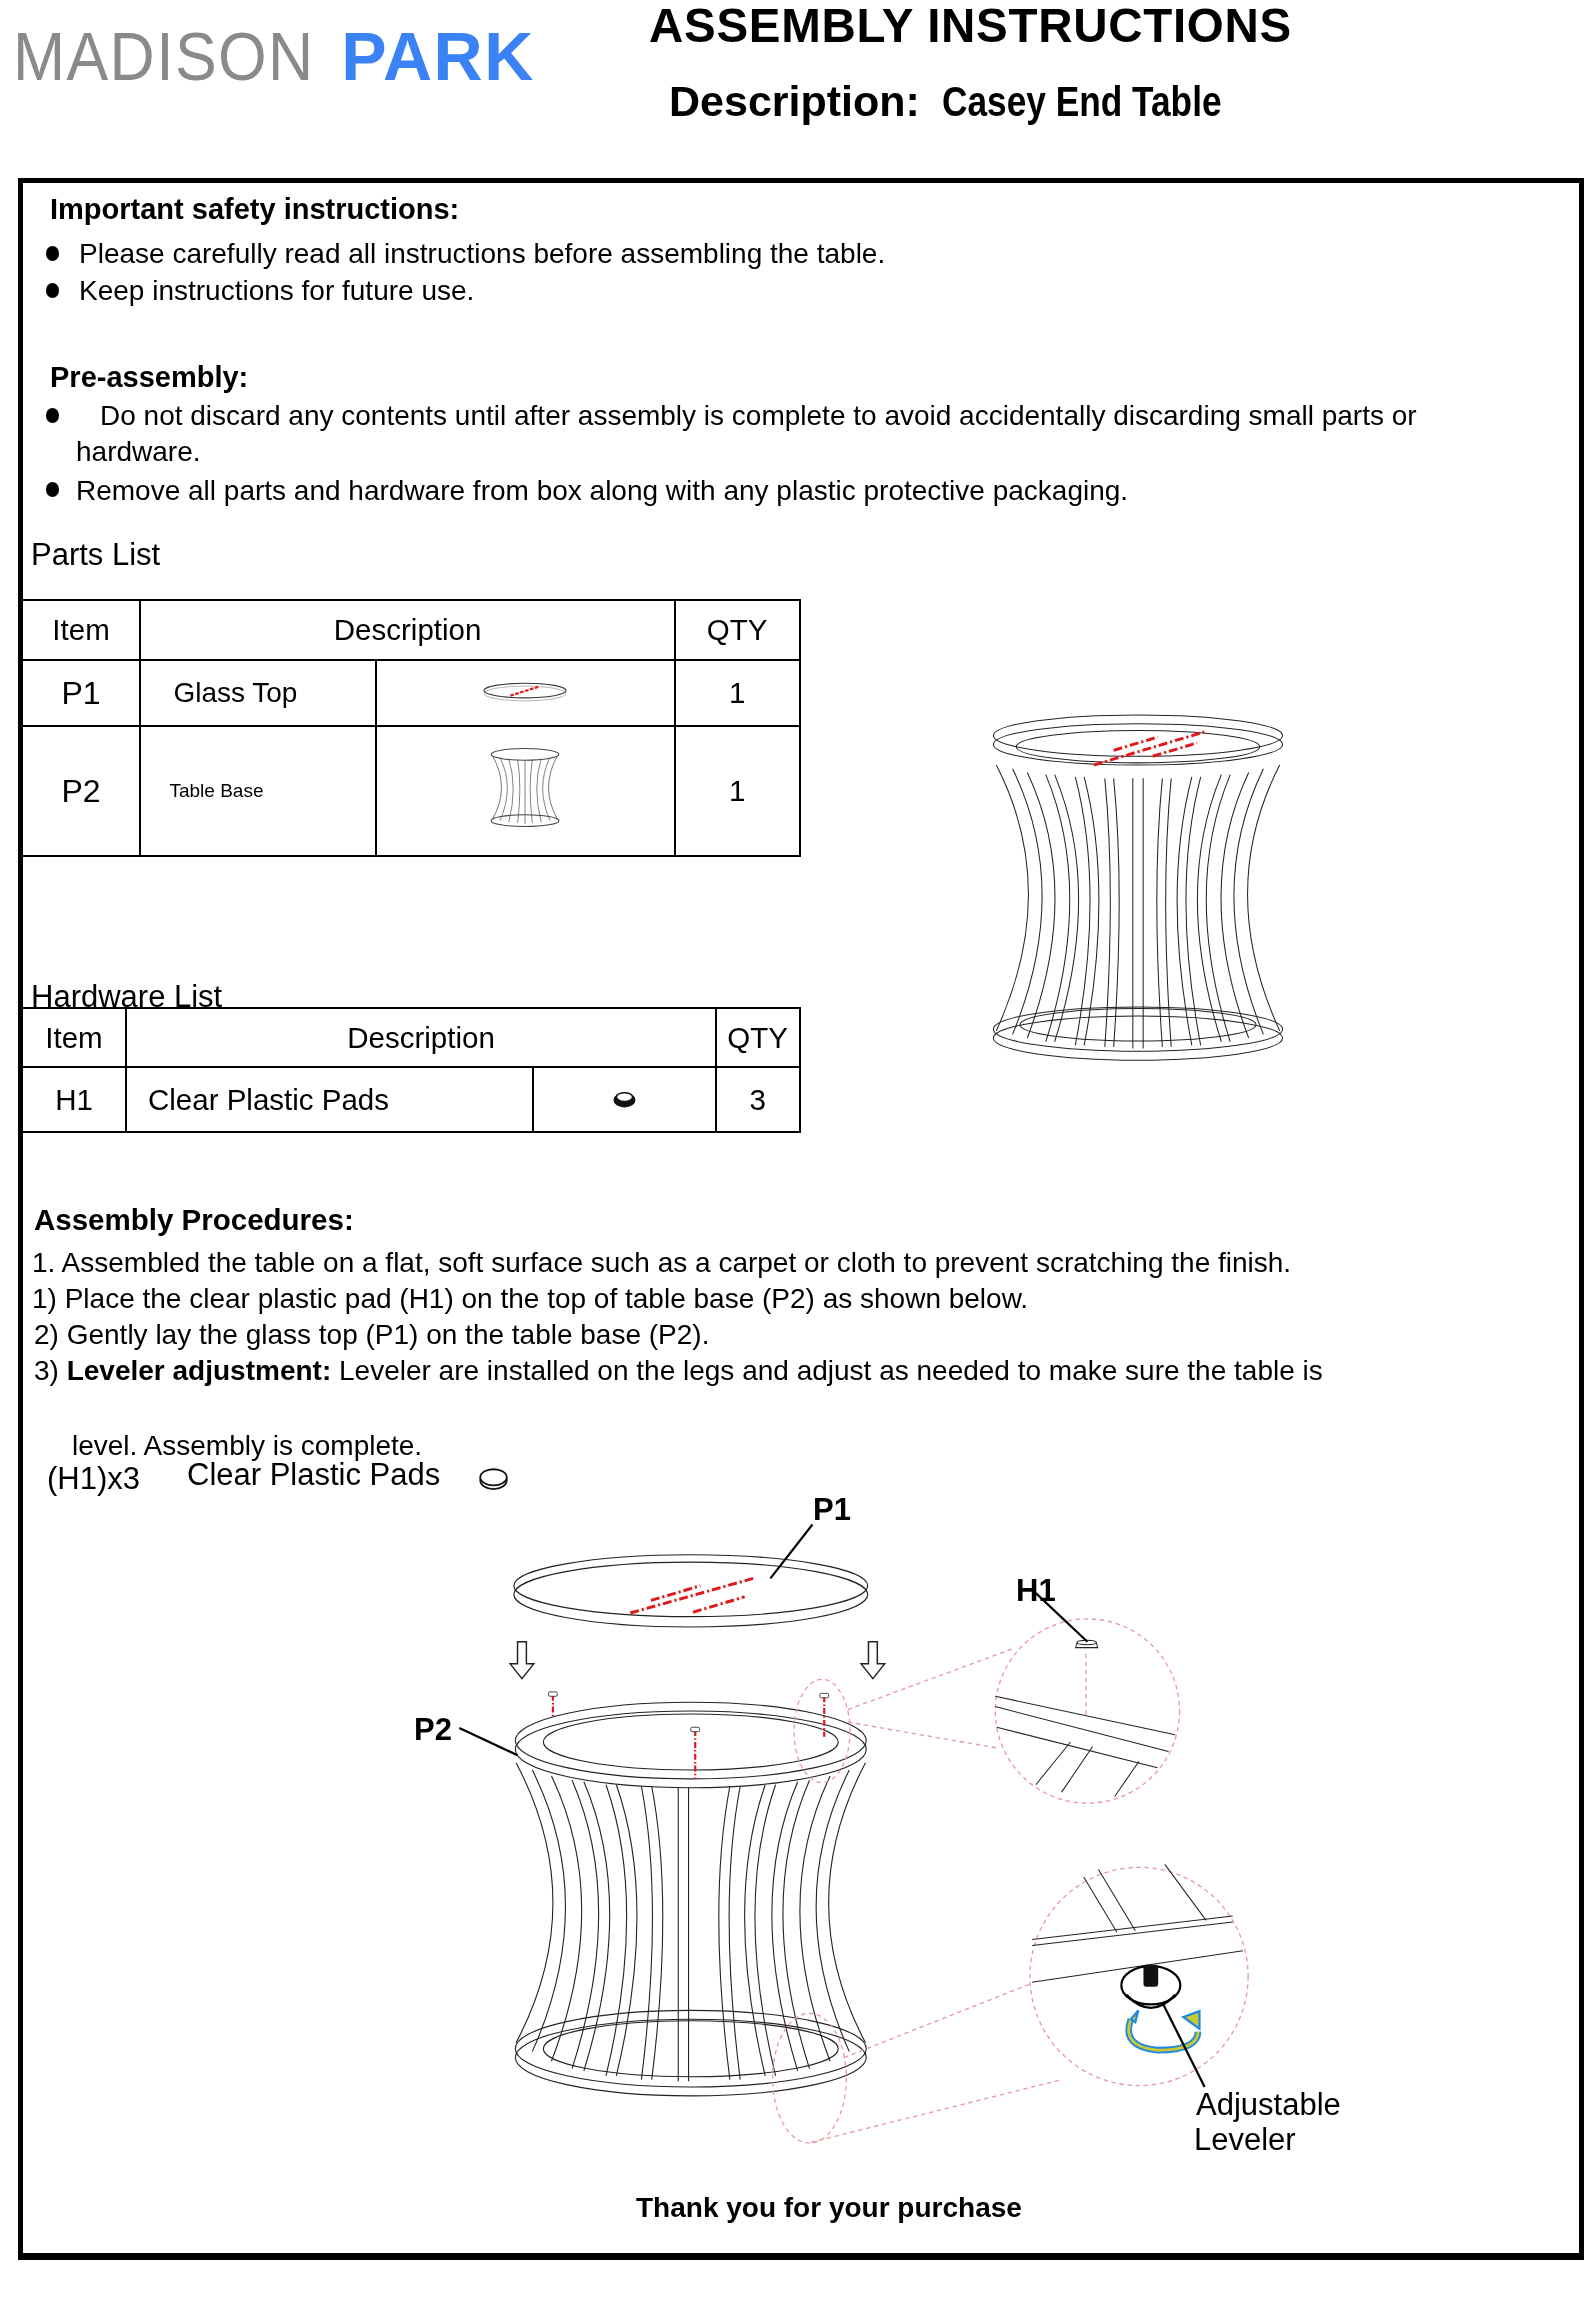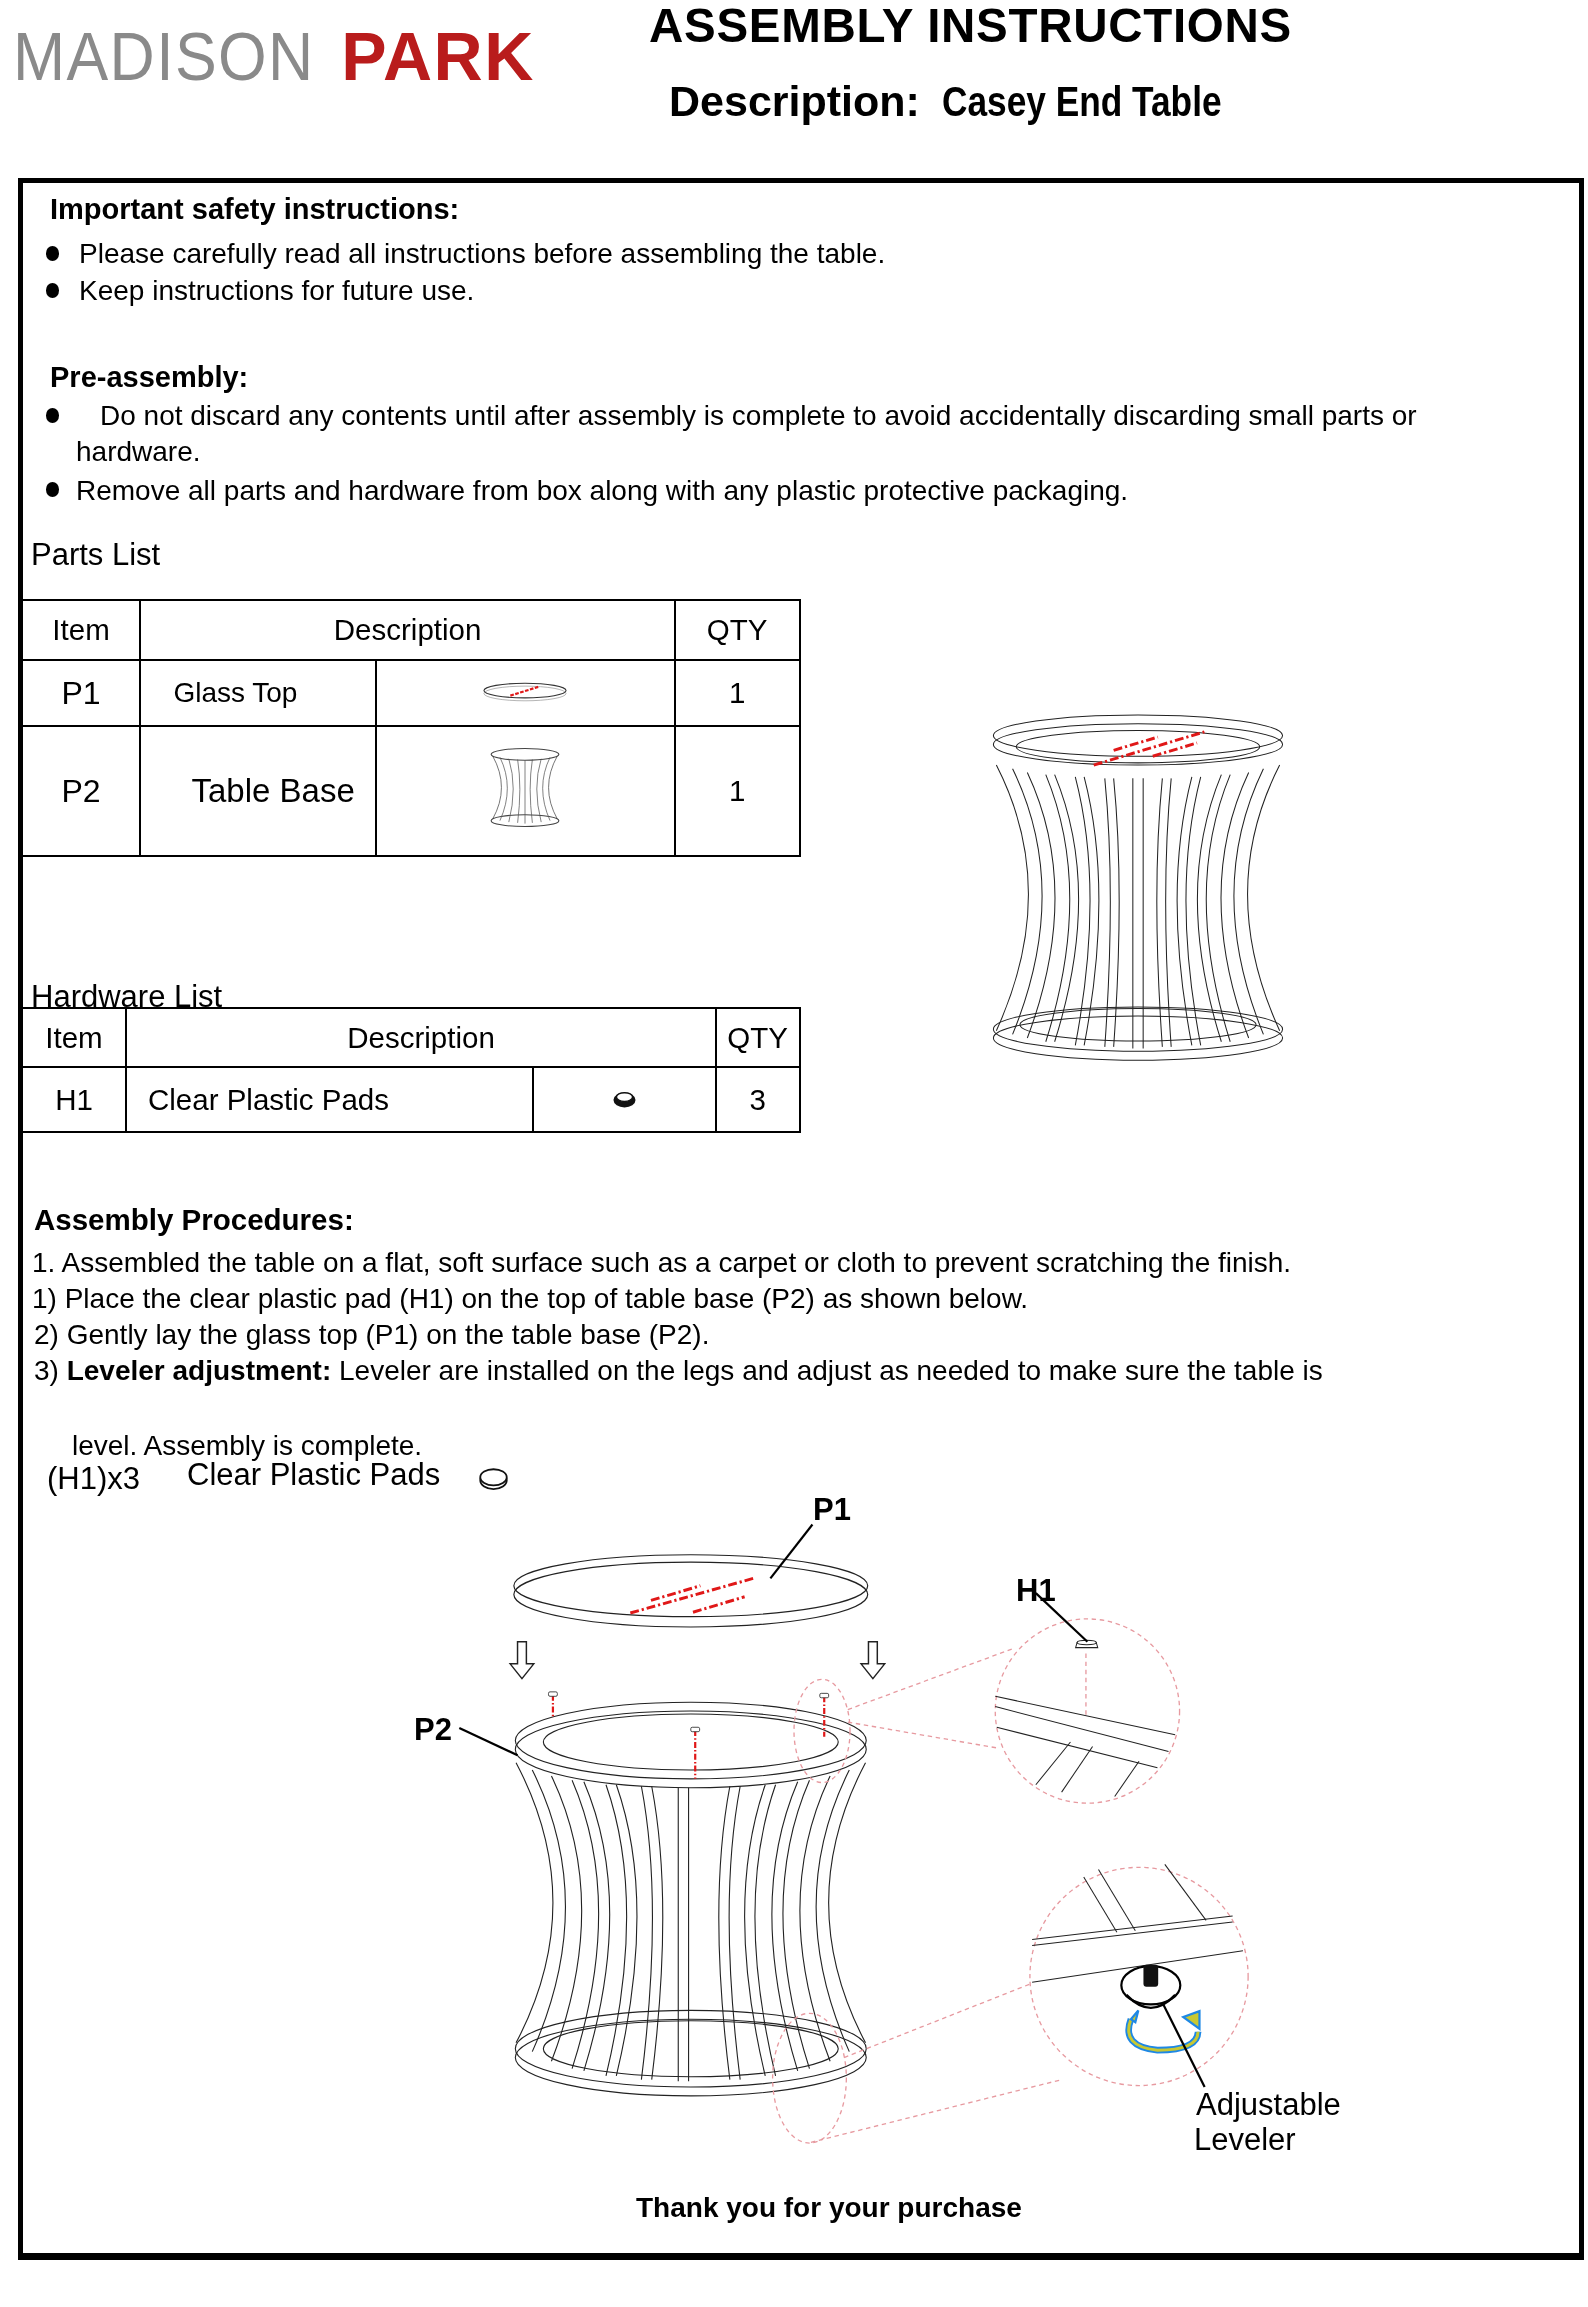--- a/index.html
+++ b/index.html
@@ -4,21 +4,21 @@
 <style>
   * { box-sizing: border-box; margin: 0; padding: 0; }
   html, body { width: 1588px; height: 2307px; background: #ffffff; overflow: hidden; }
   body { position: relative; font-family: "Liberation Sans", sans-serif; color: #000; }
 
   .abs { position: absolute; }
 
   
   .logo { left: 13.3px; top: 22px; font-size: 68px; letter-spacing: 1.5px; line-height: 1; white-space: nowrap; color: #8a8a8a; }
   .logo .light { font-weight: 400; transform: scaleX(0.92); display: inline-block; transform-origin: left; }
-  .logo .bold { font-weight: 700; color: #b91c1c; }
+  .logo .bold { font-weight: 700; color: #3b82f6; }
   .title-main { left: 649px; top: -2.9px; font-size: 49px; font-weight: 700; letter-spacing: 0.7px; white-space: nowrap; transform: scaleX(0.97); transform-origin: left; }
   .title-desc { left: 669px; top: 77px; font-size: 43px; font-weight: 700; white-space: nowrap; }
   .title-desc .prod { margin-left: 22px; display: inline-block; font-size: 43px; transform: scaleX(0.82); transform-origin: left; }
 
   
   .frame { left: 18.4px; top: 178px; width: 1566px; height: 2082px; border: 5.2px solid #000; border-bottom-width: 7.4px; }
 
   .sec-h { font-size: 29px; font-weight: 700; white-space: nowrap; }
   .body-t { font-size: 28px; white-space: nowrap; line-height: 1.3; }
   .bullet { position: absolute; width: 13.3px; height: 14.7px; border-radius: 50%; background: #000; }
@@ -74,21 +74,21 @@
       <svg width="88" height="22" viewBox="0 0 120 30">
         <ellipse cx="60" cy="13" rx="56" ry="10" fill="none" stroke="#333" stroke-width="1.5"></ellipse>
         <ellipse cx="60" cy="17" rx="56" ry="10" fill="none" stroke="#999" stroke-width="1"></ellipse>
         <line x1="40" y1="20" x2="78" y2="8" stroke="#e01818" stroke-width="3" stroke-dasharray="5 2"></line>
       </svg>
     </td>
     <td>1</td>
   </tr>
   <tr style="height:130px;">
     <td style="font-size:32px;">P2</td>
-    <td style="text-align:left; padding-left:50px; font-size:33px;">Table Base</td>
+    <td style="text-align:left; padding-left:28px; font-size:19px;">Table Base</td>
     <td>
       <svg width="74" height="81" viewBox="0 0 100 110">
         <ellipse cx="50" cy="10" rx="46" ry="8" fill="none" stroke="#444" stroke-width="1.5"></ellipse>
         <ellipse cx="50" cy="100" rx="46" ry="8" fill="none" stroke="#444" stroke-width="1.5"></ellipse>
         <path d="M6 12 Q30 55 6 98" fill="none" stroke="#444"></path>
         <path d="M94 12 Q70 55 94 98" fill="none" stroke="#444"></path>
         <path d="M16 14 Q36 55 16 100" fill="none" stroke="#555"></path>
         <path d="M84 14 Q64 55 84 100" fill="none" stroke="#555"></path>
         <path d="M28 16 Q40 55 28 102" fill="none" stroke="#555"></path>
         <path d="M72 16 Q60 55 72 102" fill="none" stroke="#555"></path>

